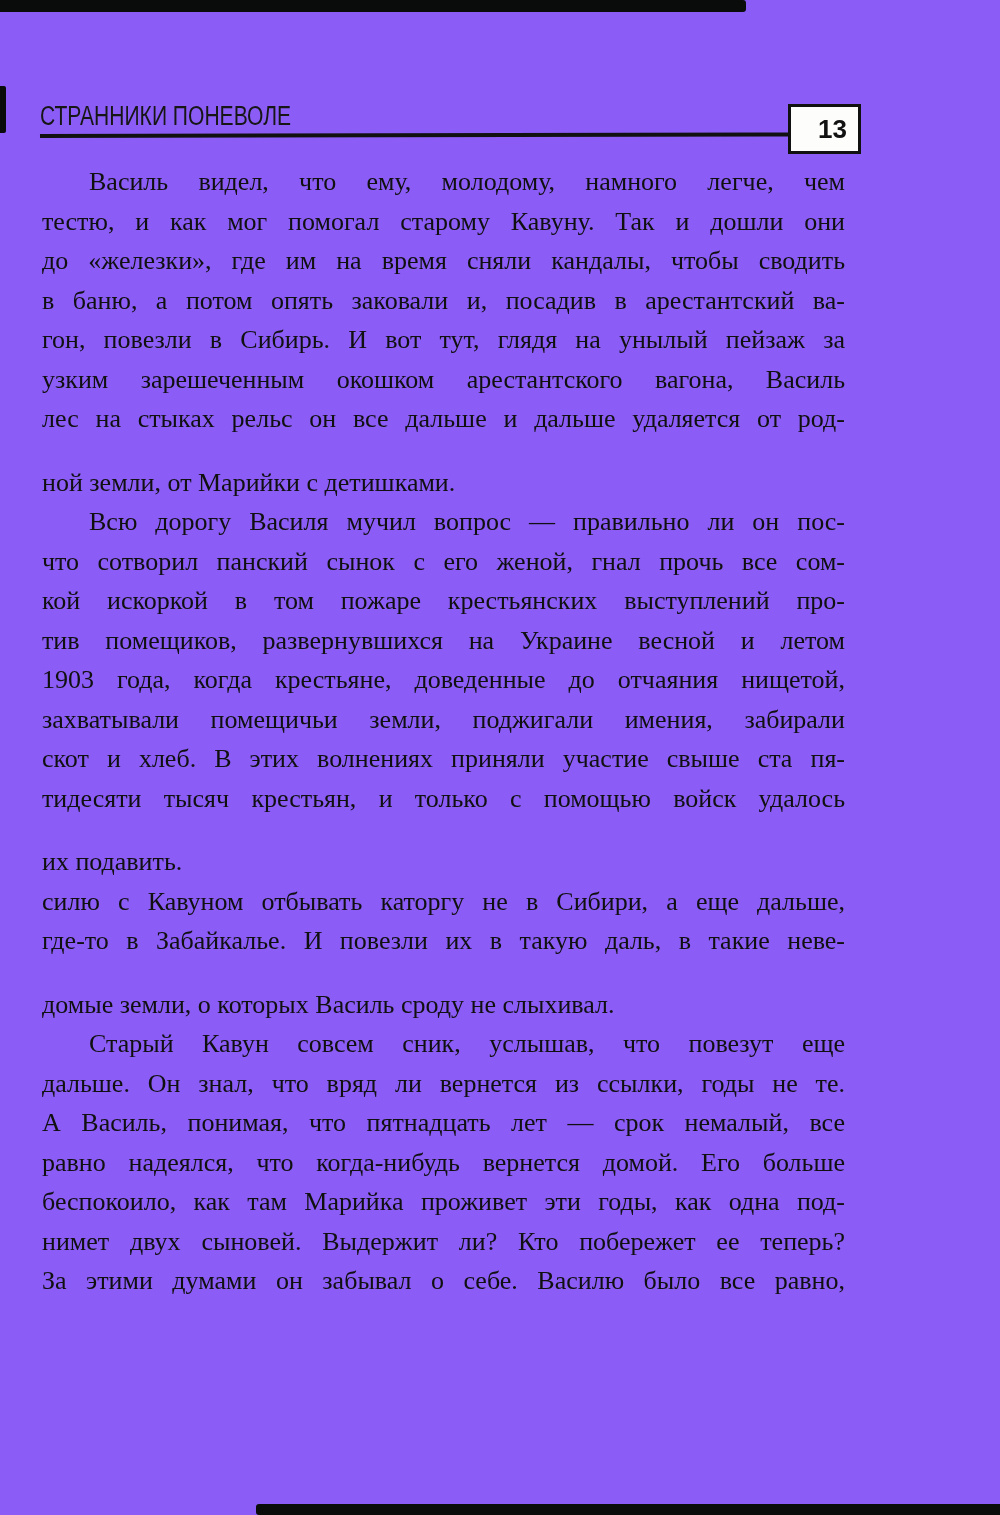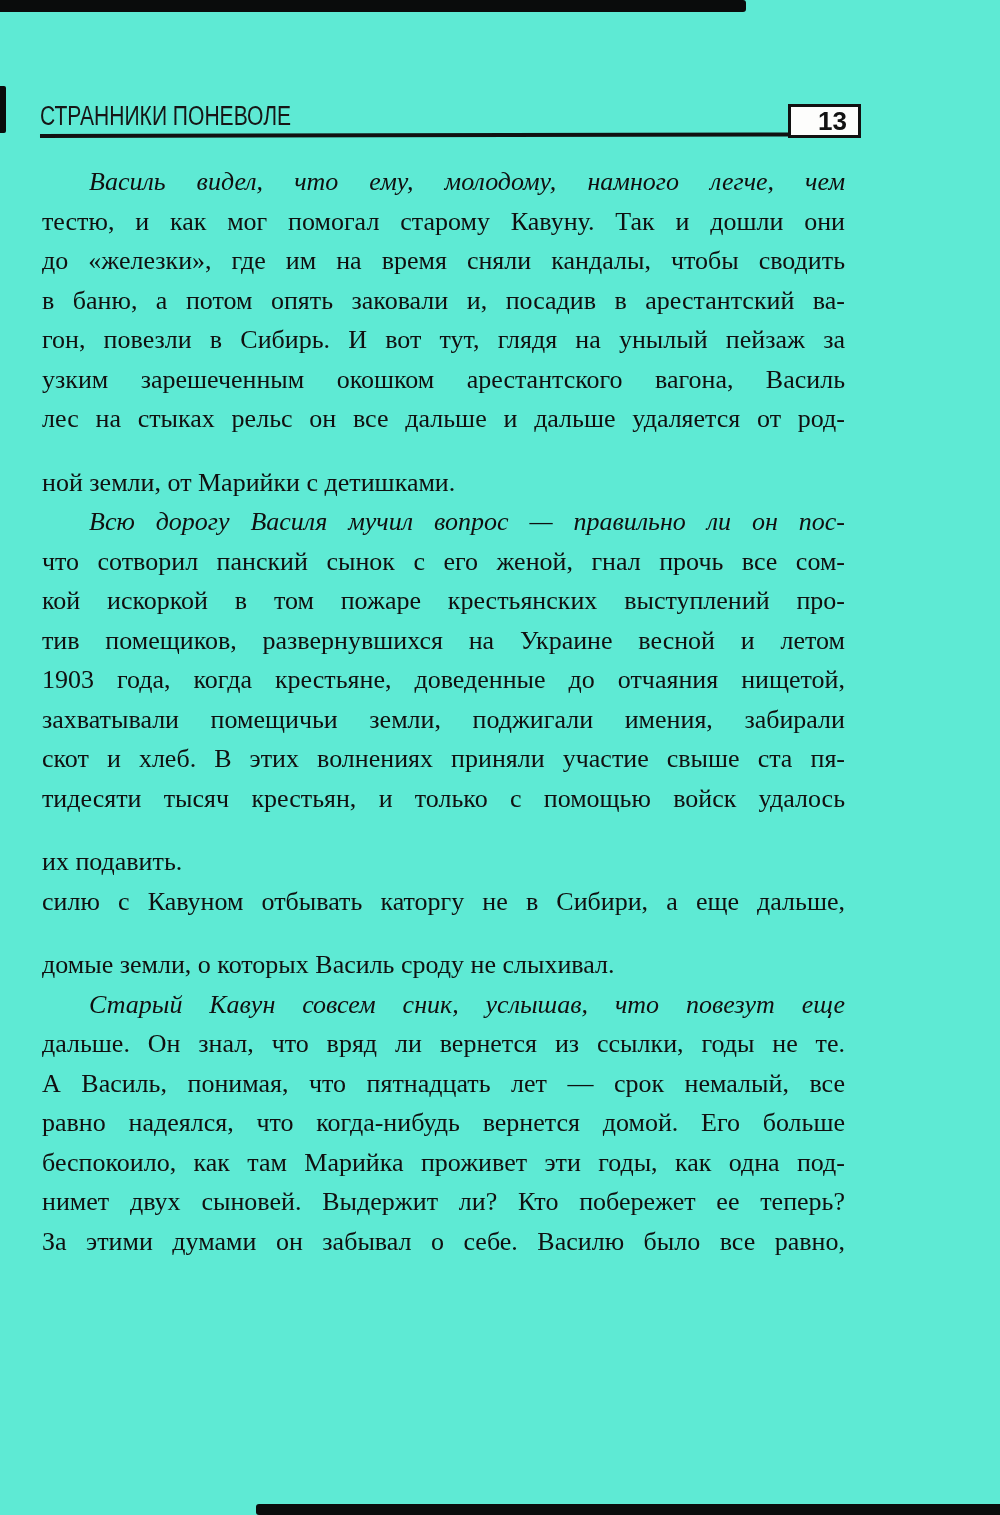--- a/index.html
+++ b/index.html
@@ -1,20 +1,20 @@
 <!DOCTYPE html>
 <html><head>
 <meta charset="utf-8">
 <style>
   html, body { margin: 0; padding: 0; background: #ffffff; }
   #page {
     position: relative;
     width: 1000px;
     height: 1515px;
-    background: #5eead4;
+    background: #8b5cf6;
     overflow: hidden;
     font-family: "Liberation Serif", serif;
     color: #101010;
   }
   
   .scan-bar { position: absolute; background: #0a0c0c; }
   #scan-bar-top    { left: 0;   top: 0;     width: 746px; height: 12px; border-radius: 0 3px 3px 0; }
   #scan-bar-bottom { left: 256px; top: 1504px; width: 744px; height: 11px; border-radius: 3px 0 0 3px; }
   #scan-nub-left   { left: 0;   top: 86px;  width: 6px;  height: 47px; border-radius: 0 2px 2px 0; }
 
@@ -34,21 +34,21 @@
     position: absolute;
     left: 40px; top: 134px;
     width: 748px; height: 4px;
     background: #111111;
     transform: rotate(-0.12deg);
     transform-origin: left center;
   }
   #page-number-box {
     position: absolute;
     left: 788px; top: 104px;
-    width: 73px; height: 34px;
+    width: 73px; height: 50px;
     border: 3px solid #111111;
     box-sizing: border-box;
     background: #fdfdfc;
     display: flex; align-items: center; justify-content: center; padding-left: 16px;
   }
   #page-number {
     font-family: "Liberation Sans", sans-serif;
     font-weight: 700;
     font-size: 26px;
     color: #121212;
@@ -64,21 +64,21 @@
   .line {
     height: 39.5px;
     line-height: 39.5px;
     font-size: 26px;
     letter-spacing: 0px;
     text-align: justify;
     text-align-last: justify;
     white-space: normal;
     overflow: hidden;
   }
-  .line.first { text-indent: 47px; font-style: italic; }
+  .line.first { text-indent: 47px; }
   .line.lastline { text-align-last: left; margin-top: 24px; }
 </style>
 </head>
 <body>
 
 <div id="page">
   <div id="scan-bar-top" class="scan-bar"></div>
   <div id="scan-nub-left" class="scan-bar"></div>
 
   <div id="running-title">СТРАННИКИ ПОНЕВОЛЕ</div>
@@ -99,20 +99,21 @@
       <div class="line first">Всю дорогу Василя мучил вопрос — правильно ли он пос-</div>
       <div class="line">что сотворил панский сынок с его женой, гнал прочь все сом-</div>
       <div class="line">кой искоркой в том пожаре крестьянских выступлений про-</div>
       <div class="line">тив помещиков, развернувшихся на Украине весной и летом</div>
       <div class="line">1903 года, когда крестьяне, доведенные до отчаяния нищетой,</div>
       <div class="line">захватывали помещичьи земли, поджигали имения, забирали</div>
       <div class="line">скот и хлеб. В этих волнениях приняли участие свыше ста пя-</div>
       <div class="line">тидесяти тысяч крестьян, и только с помощью войск удалось</div>
       <div class="line lastline">их подавить.</div>
       <div class="line">силю с Кавуном отбывать каторгу не в Сибири, а еще дальше,</div>
+      <div class="line">где-то в Забайкалье. И повезли их в такую даль, в такие неве-</div>
       <div class="line lastline">домые земли, о которых Василь сроду не слыхивал.</div>
       <div class="line first">Старый Кавун совсем сник, услышав, что повезут еще</div>
       <div class="line">дальше. Он знал, что вряд ли вернется из ссылки, годы не те.</div>
       <div class="line">А Василь, понимая, что пятнадцать лет — срок немалый, все</div>
       <div class="line">равно надеялся, что когда-нибудь вернется домой. Его больше</div>
       <div class="line">беспокоило, как там Марийка проживет эти годы, как одна под-</div>
       <div class="line">нимет двух сыновей. Выдержит ли? Кто побережет ее теперь?</div>
       <div class="line">За этими думами он забывал о себе. Василю было все равно,</div>
     </div>
 

